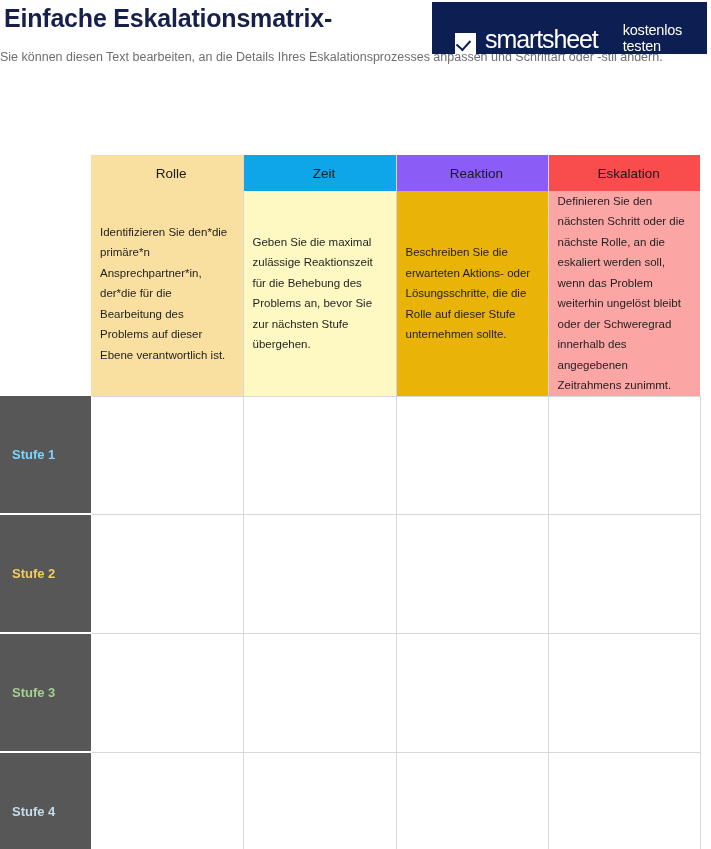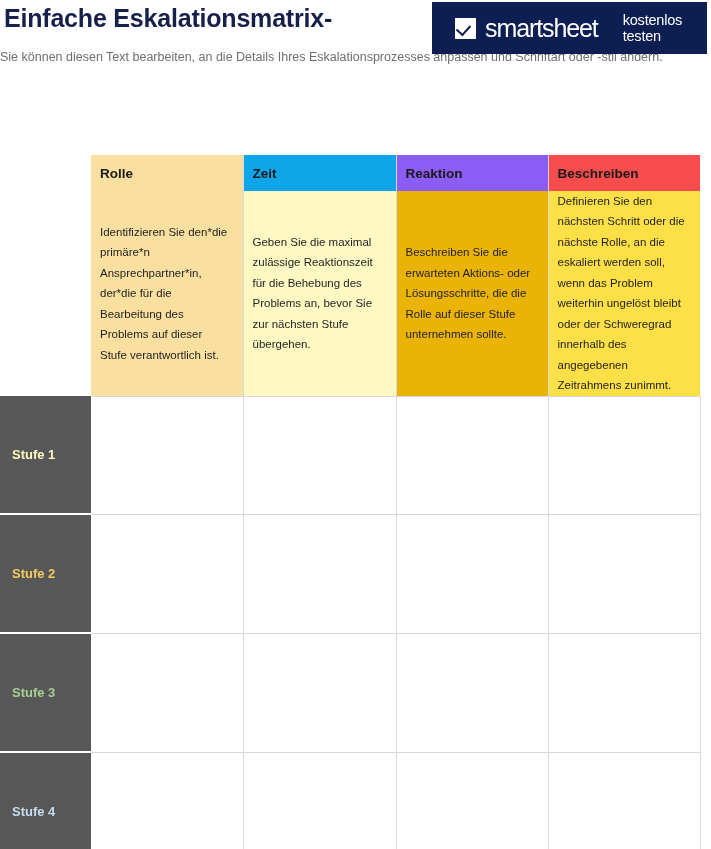--- a/index.html
+++ b/index.html
@@ -43,21 +43,21 @@
   }
 
   .brand-badge {
     position: absolute;
     top: 2px;
     right: 4px;
     width: 275px;
     height: 52px;
     background: #0d1f52;
     display: flex;
-    align-items: center;
+    align-items: flex-end;
     padding-left: 23px;
     box-sizing: border-box;
   }
   .brand-mark {
     width: 21px;
     height: 21px;
     background: #ffffff;
     position: relative;
     flex: 0 0 auto;
     margin-right: 9px;
@@ -107,25 +107,26 @@
   .col-stage  { width: 91px; }
   .col-a      { width: 152px; }
   .col-b      { width: 153px; }
   .col-c      { width: 152px; }
   .col-d      { width: 152px; }
 
   
   .hdr {
     height: 36px;
     font-size: 13.5px;
-    font-weight: bold;
+    font-weight: normal;
     color: #1a1a1a;
     padding: 0 0 0 9px !important;
     vertical-align: middle;
     border-right: 1px solid #d8d8d8;
+    text-align: center;
   }
   .hdr-spacer { background: #ffffff; border: none; }
 
   
   .desc {
     height: 188px;
     font-size: 11.5px;
     color: #1f1f1f;
     line-height: 1.78;
     padding: 0 12px 0 9px !important;
@@ -184,33 +185,33 @@
       <col class="col-c">
       <col class="col-d">
     </colgroup>
     <tbody>
 
       <tr>
         <td class="hdr hdr-spacer"></td>
         <td class="hdr" style="background:#fae0a0">Rolle</td>
         <td class="hdr" style="background:#0ea5e9">Zeit</td>
         <td class="hdr" style="background:#8b5cf6">Reaktion</td>
-        <td class="hdr" style="background:#f94d4d;border-right:none">Beschreiben</td>
+        <td class="hdr" style="background:#f94d4d;border-right:none">Eskalation</td>
       </tr>
 
       <tr>
         <td class="desc desc-spacer"></td>
-        <td class="desc" style="background:#fae0a0">Identifizieren Sie den*die primäre*n Ansprechpartner*in, der*die für die Bearbeitung des Problems auf dieser Stufe verantwortlich ist.</td>
+        <td class="desc" style="background:#fae0a0">Identifizieren Sie den*die primäre*n Ansprechpartner*in, der*die für die Bearbeitung des Problems auf dieser Ebene verantwortlich ist.</td>
         <td class="desc" style="background:#fef9c3">Geben Sie die maximal zulässige Reaktionszeit für die Behebung des Problems an, bevor Sie zur nächsten Stufe übergehen.</td>
         <td class="desc" style="background:#eab308">Beschreiben Sie die erwarteten Aktions- oder Lösungsschritte, die die Rolle auf dieser Stufe unternehmen sollte.</td>
-        <td class="desc" style="background:#fde047;border-right:none">Definieren Sie den nächsten Schritt oder die nächste Rolle, an die eskaliert werden soll, wenn das Problem weiterhin ungelöst bleibt oder der Schweregrad innerhalb des angegebenen Zeitrahmens zunimmt.</td>
+        <td class="desc" style="background:#fca5a5;border-right:none">Definieren Sie den nächsten Schritt oder die nächste Rolle, an die eskaliert werden soll, wenn das Problem weiterhin ungelöst bleibt oder der Schweregrad innerhalb des angegebenen Zeitrahmens zunimmt.</td>
       </tr>
 
       <tr class="body-row first-body">
-        <td class="stage-cell" style="color:#fef9c3">Stufe 1</td>
+        <td class="stage-cell" style="color:#7dd3fc">Stufe 1</td>
         <td class="body-cell"></td>
         <td class="body-cell"></td>
         <td class="body-cell"></td>
         <td class="body-cell"></td>
       </tr>
 
       <tr class="body-row">
         <td class="stage-cell" style="color:#f2cc5e">Stufe 2</td>
         <td class="body-cell"></td>
         <td class="body-cell"></td>

